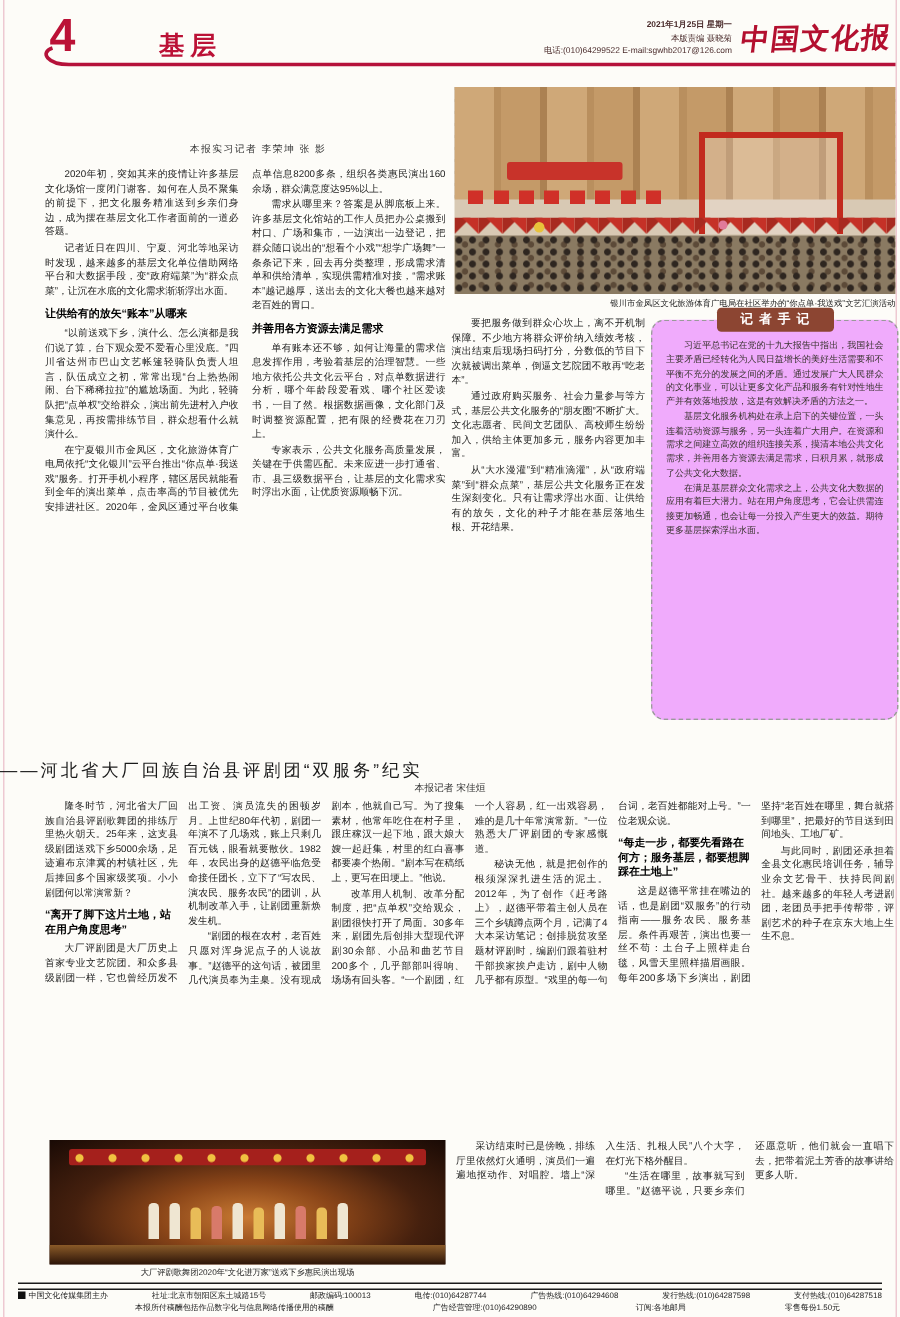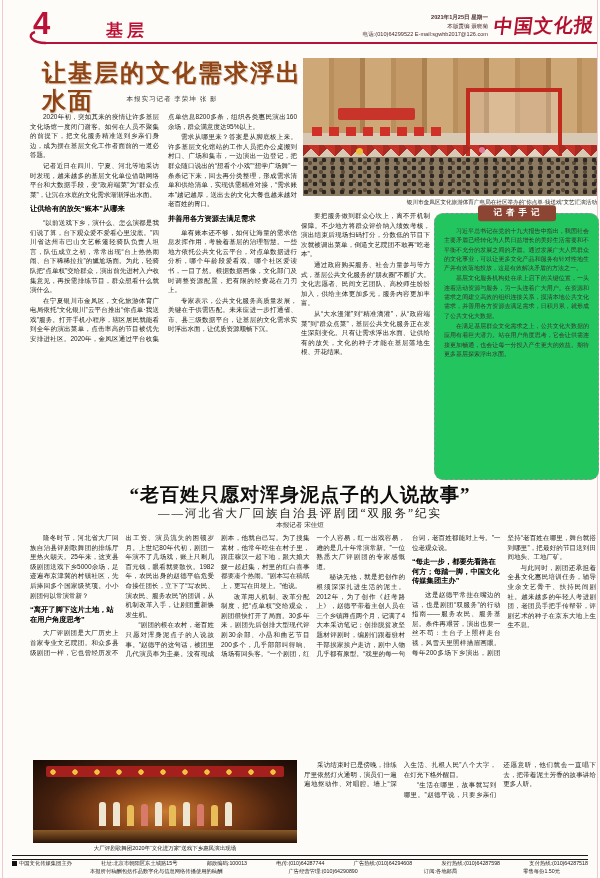--- a/index.html
+++ b/index.html
@@ -35,29 +35,29 @@
   .ph1-tents{position:absolute;left:0;right:0;bottom:27%;height:14px;
       background:linear-gradient(-135deg,#c53127 8px,rgba(0,0,0,0) 0),linear-gradient(135deg,#a82a20 8px,rgba(0,0,0,0) 0);
       background-size:16px 14px;background-repeat:repeat-x;}
   .ph1-crowd{position:absolute;left:0;right:0;bottom:0;height:28%;background:#8a7a62;
       background-image:radial-gradient(circle at 3px 3px,#2e2620 2px,rgba(0,0,0,0) 2.6px),
                        radial-gradient(circle at 7px 6px,#5c4a38 1.8px,rgba(0,0,0,0) 2.4px);
       background-size:9px 8px,11px 9px;}
   .ph1-dot{position:absolute;border-radius:50%;}
   .caption1{position:absolute;left:303px;top:199px;width:294px;font-size:5.6px;color:#222;text-align:right;}
   
-  .notes{position:absolute;left:434px;top:213px;width:163px;height:265px;border:1px dashed #9a9a9a;border-radius:9px;background:#22c55e;}
+  .notes{position:absolute;left:434px;top:213px;width:163px;height:265px;border:1px dashed #9a9a9a;border-radius:9px;background:#f0abfc;}
   .notes-tab{position:absolute;left:50%;top:0;transform:translate(-50%,-55%);background:#8c4532;color:#fff;
              font-size:8.5px;font-weight:bold;letter-spacing:4px;padding:2px 12px 2px 16px;border-radius:3px;white-space:nowrap;}
   .notes-body{position:absolute;left:9px;right:9px;top:13px;bottom:8px;overflow:hidden;font-size:6px;line-height:9.3px;color:#3a3430;}
   
   .a2head{position:absolute;left:0;top:482px;width:600px;text-align:center;font-size:19px;font-weight:900;color:#0d0d0d;
           font-family:"Liberation Serif","DejaVu Serif",serif;letter-spacing:1px;}
-  .a2sub{position:absolute;left:0;top:506px;width:600px;text-align:center;font-size:11.5px;color:#1a1a1a;
-         font-family:Liberation Serif, serif;letter-spacing:2px;}
+  .a2sub{position:absolute;left:0;top:506px;width:600px;font-size:11.5px;color:#1a1a1a;
+         font-family:Liberation Sans, sans-serif;letter-spacing:2px;}
   .a2byline{position:absolute;left:0;top:521px;width:600px;text-align:center;font-size:6.5px;color:#333;}
   .a2colsA{left:30px;top:533px;width:566px;height:224px;column-count:6;column-gap:7px;}
   .a2colsB{left:304px;top:760px;width:292px;height:93px;column-count:3;column-gap:7px;}
   
   .photo2{position:absolute;left:33px;top:760px;width:264px;height:83px;overflow:hidden;
       background:radial-gradient(ellipse at 50% 62%,#c97a33 0%,#8a4518 32%,#45200e 62%,#190a05 100%);}
   .ph2-band{position:absolute;left:5%;right:5%;top:7%;height:11px;background:#a5201c;border-radius:2px;
       background-image:radial-gradient(circle at 7px 55%,#f0c240 2.4px,rgba(0,0,0,0) 3px);background-size:22px 11px;}
   .ph2-performers{position:absolute;left:7%;right:7%;bottom:20%;height:24px;display:flex;gap:7px;justify-content:center;align-items:flex-end;}
   .ph2-performers span{width:7px;height:100%;background:#efe6d2;border-radius:3px 3px 0 0;display:block;}
@@ -84,21 +84,20 @@
     <path d="M46 13 C 32 13 26 5 35 2" stroke="#b5123a" stroke-width="2.4" fill="none"></path>
     <path d="M46 13 L 597 13" stroke="#b5123a" stroke-width="2.2" fill="none"></path>
   </svg>
   <div class="dateblock">
     <div class="b">2021年1月25日 星期一</div>
     <div>本版责编 聂晓菊</div>
     <div>电话:(010)64299522  E-mail:sgwhb2017@126.com</div>
   </div>
   <div class="masthead">中国文化报</div>
 
-  <div class="a1head">让基层的文化需求浮出水面</div>
   <div class="a1byline">本报实习记者 李荣坤 张 影</div>
 
   <div class="photo1">
     <div class="ph1-buildings"></div>
     <div class="ph1-arch"></div>
     <div class="ph1-banner"></div>
     <div class="ph1-flags"></div>
     <div class="ph1-tents"></div>
     <div class="ph1-crowd"></div>
     <div class="ph1-dot" style="left:18%;bottom:30%;width:7px;height:7px;background:#e8c23a"></div>
@@ -126,32 +125,31 @@
 
   <div class="notes">
     <div class="notes-tab">记者手记</div>
     <div class="notes-body">
       <p class="para">习近平总书记在党的十九大报告中指出，我国社会主要矛盾已经转化为人民日益增长的美好生活需要和不平衡不充分的发展之间的矛盾。通过发展广大人民群众的文化事业，可以让更多文化产品和服务有针对性地生产并有效落地投放，这是有效解决矛盾的方法之一。</p>
       <p class="para">基层文化服务机构处在承上启下的关键位置，一头连着活动资源与服务，另一头连着广大用户。在资源和需求之间建立高效的组织连接关系，摸清本地公共文化需求，并善用各方资源去满足需求，日积月累，就形成了公共文化大数据。</p>
       <p class="para">在满足基层群众文化需求之上，公共文化大数据的应用有着巨大潜力。站在用户角度思考，它会让供需连接更加畅通，也会让每一分投入产生更大的效益。期待更多基层探索浮出水面。</p>
     </div>
   </div>
 
-  <div class="a2head">“老百姓只愿对浑身泥点子的人说故事”</div>
   <div class="a2sub">——河北省大厂回族自治县评剧团“双服务”纪实</div>
   <div class="a2byline">本报记者 宋佳烜</div>
 
   <div class="colblock a2colsA">
     <p class="para">隆冬时节，河北省大厂回族自治县评剧歌舞团的排练厅里热火朝天。25年来，这支县级剧团送戏下乡5000余场，足迹遍布京津冀的村镇社区，先后捧回多个国家级奖项。小小剧团何以常演常新？</p>
     <p class="cross">“离开了脚下这片土地，站在用户角度思考”</p>
     <p class="para">大厂评剧团是大厂历史上首家专业文艺院团。和众多县级剧团一样，它也曾经历发不出工资、演员流失的困顿岁月。上世纪80年代初，剧团一年演不了几场戏，账上只剩几百元钱，眼看就要散伙。1982年，农民出身的赵德平临危受命接任团长，立下了“写农民、演农民、服务农民”的团训，从机制改革入手，让剧团重新焕发生机。</p>
     <p class="para">“剧团的根在农村，老百姓只愿对浑身泥点子的人说故事。”赵德平的这句话，被团里几代演员奉为圭臬。没有现成剧本，他就自己写。为了搜集素材，他常年吃住在村子里，跟庄稼汉一起下地，跟大娘大嫂一起赶集，村里的红白喜事都要凑个热闹。“剧本写在稿纸上，更写在田埂上。”他说。</p>
     <p class="para">改革用人机制、改革分配制度，把“点单权”交给观众，剧团很快打开了局面。30多年来，剧团先后创排大型现代评剧30余部、小品和曲艺节目200多个，几乎部部叫得响、场场有回头客。“一个剧团，红一个人容易，红一出戏容易，难的是几十年常演常新。”一位熟悉大厂评剧团的专家感慨道。</p>
     <p class="para">秘诀无他，就是把创作的根须深深扎进生活的泥土。2012年，为了创作《赶考路上》，赵德平带着主创人员在三个乡镇蹲点两个月，记满了4大本采访笔记；创排脱贫攻坚题材评剧时，编剧们跟着驻村干部挨家挨户走访，剧中人物几乎都有原型。“戏里的每一句台词，老百姓都能对上号。”一位老观众说。</p>
-    <p class="cross">“每走一步，都要先看路在何方；每踏一脚，中国文化传媒集团主办”</p>
+    <p class="cross">“每走一步，都要先看路在何方；服务基层，都要想脚踩在土地上”</p>
     <p class="para">这是赵德平常挂在嘴边的话，也是剧团“双服务”的行动指南——服务农民、服务基层。条件再艰苦，演出也要一丝不苟：土台子上照样走台毯，风雪天里照样描眉画眼。每年200多场下乡演出，剧团坚持“老百姓在哪里，舞台就搭到哪里”，把最好的节目送到田间地头、工地厂矿。</p>
     <p class="para">与此同时，剧团还承担着全县文化惠民培训任务，辅导业余文艺骨干、扶持民间剧社。越来越多的年轻人考进剧团，老团员手把手传帮带，评剧艺术的种子在京东大地上生生不息。</p>
   </div>
 
   <div class="photo2">
     <div class="ph2-band"></div>
     <div class="ph2-performers">
       <span></span>
         <span></span>
         <span></span>

